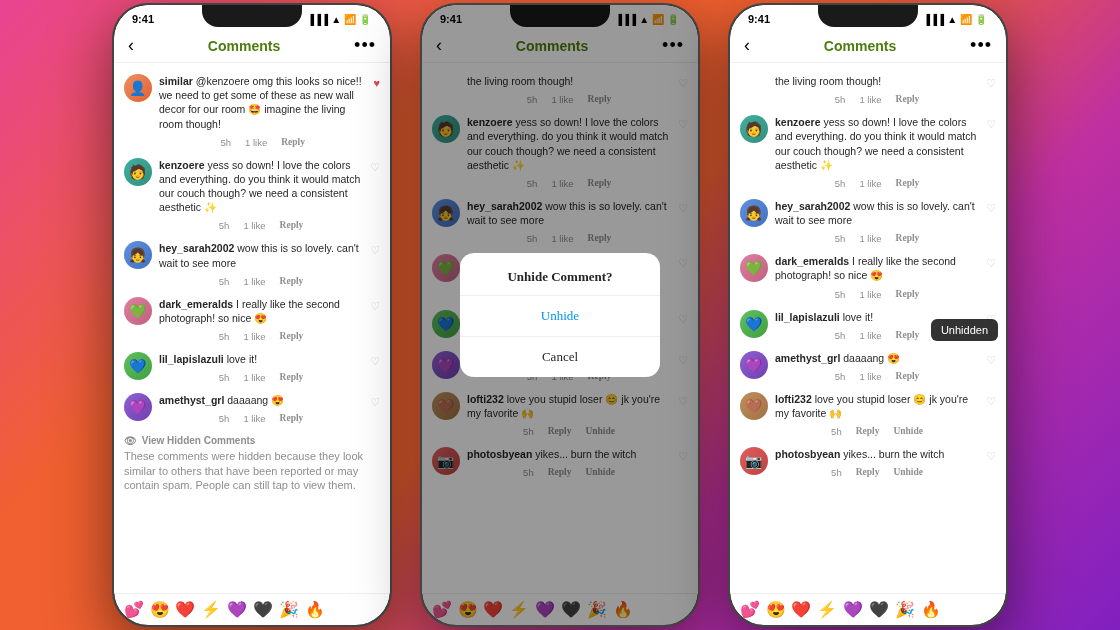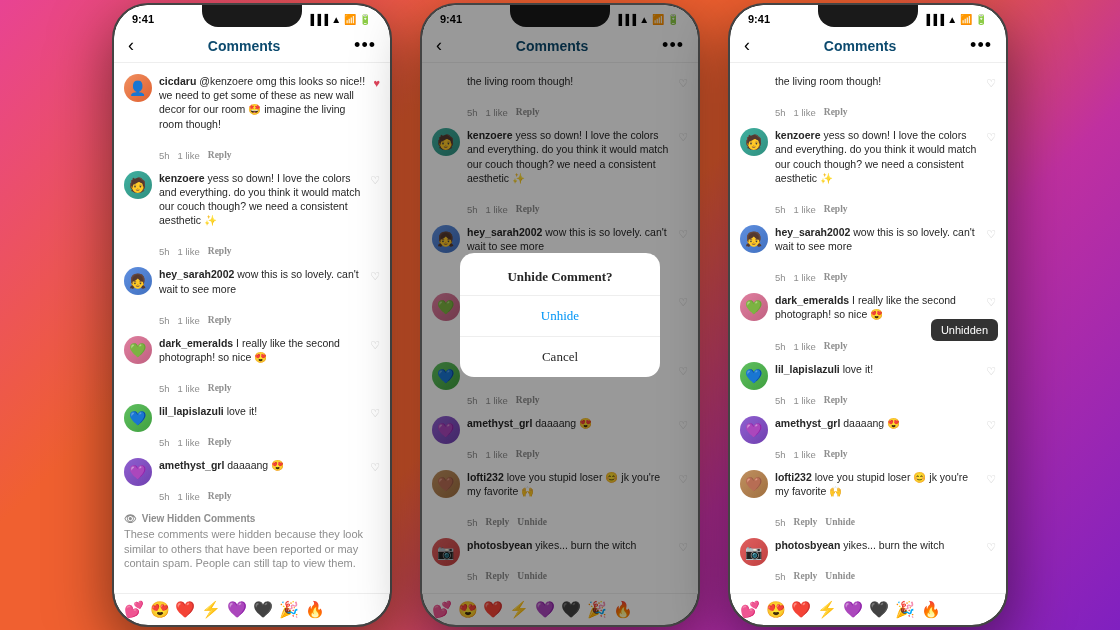--- a/index.html
+++ b/index.html
@@ -71,21 +71,21 @@
       align-items: center;
       justify-content: space-between;
       padding: 6px 14px;
       border-bottom: 1px solid #eee;
       background: #fff;
     }
 
     .nav-title {
       font-size: 14px;
       font-weight: 600;
-      color: #0c4a6e;
+      color: #4d7c0f;
     }
 
     .nav-back {
       font-size: 18px;
       color: #000;
     }
 
     .nav-more {
       font-size: 18px;
       color: #000;
@@ -124,24 +124,25 @@
       color: #262626;
       line-height: 1.35;
     }
 
     .comment-username {
       font-weight: 700;
     }
 
     .comment-meta {
       display: flex;
-      gap: 8px;
-      margin-top: 19px;
+      gap: 14px;
+      margin-top: 6px;
       font-size: 9.5px;
       color: #8e8e8e;
+      justify-content: center;
     }
 
     .comment-action {
       font-weight: 600;
       color: #8e8e8e;
       font-family: Liberation Serif, serif;
     }
 
     .heart-icon {
       font-size: 11px;
@@ -287,21 +288,21 @@
     <span class="nav-back">‹</span>
     <span class="nav-title">Comments</span>
     <span class="nav-more">•••</span>
   </div>
         <div class="comments-list">
           <div class="comment-item">
             <div class="avatar av-orange">
               <div class="face">👤</div>
             </div>
             <div class="comment-content">
-              <div class="comment-text"><span class="comment-username">cicdaru</span> @kenzoere omg this looks so nice!! we need to get some of these as new wall decor for our room 🤩 imagine the living room though!</div>
+              <div class="comment-text"><span class="comment-username">similar</span> @kenzoere omg this looks so nice!! we need to get some of these as new wall decor for our room 🤩 imagine the living room though!</div>
               <div class="comment-meta">
                 <span>5h</span>
                 <span>1 like</span>
                 <span class="comment-action">Reply</span>
               </div>
             </div>
             <span class="heart-icon heart-red">♥</span>
           </div>
           <div class="comment-item">
             <div class="avatar av-teal">

